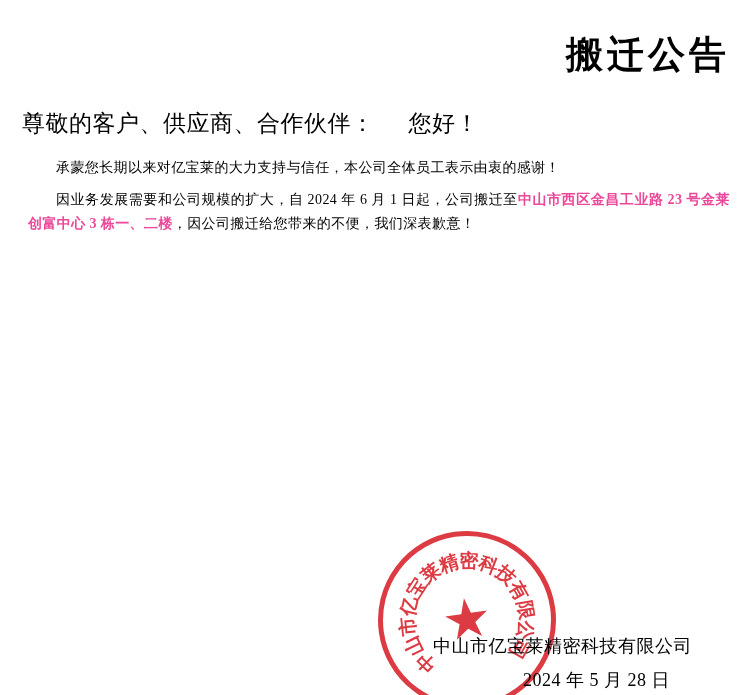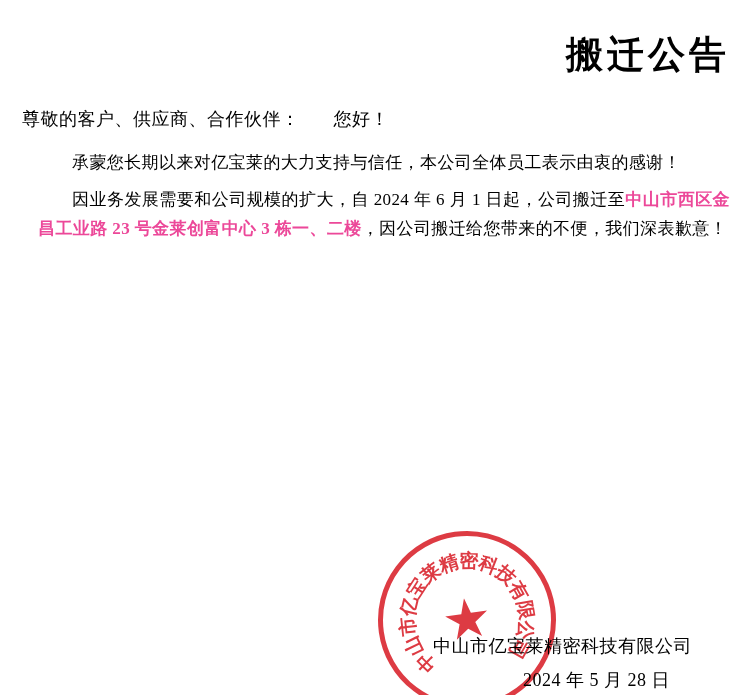--- a/index.html
+++ b/index.html
@@ -23,33 +23,33 @@
   }
   .doc-title {
     text-align: right;
     font-size: 37px;
     font-weight: bold;
     letter-spacing: 4px;
     margin: 30px 0 26px 0;
     font-family: "Liberation Serif", "DejaVu Serif", serif;
   }
   .salutation {
-    font-size: 18px;
+    font-size: 23px;
     line-height: 1.55;
     margin: 0 0 14px 0;
     letter-spacing: 0.5px;
   }
   .salutation .gap {
     display: inline-block;
     width: 34px;
   }
   .para {
-    font-size: 17px;
+    font-size: 14px;
     line-height: 1.72;
-    margin: 0 0 8px 16px;
+    margin: 0 0 8px 6px;
     text-indent: 2em;
     text-align: justify;
     letter-spacing: 0.4px;
   }
   .para.tight {
     margin-bottom: 6px;
   }
   .addr {
     color: #ec4899;
     font-weight: bold;

